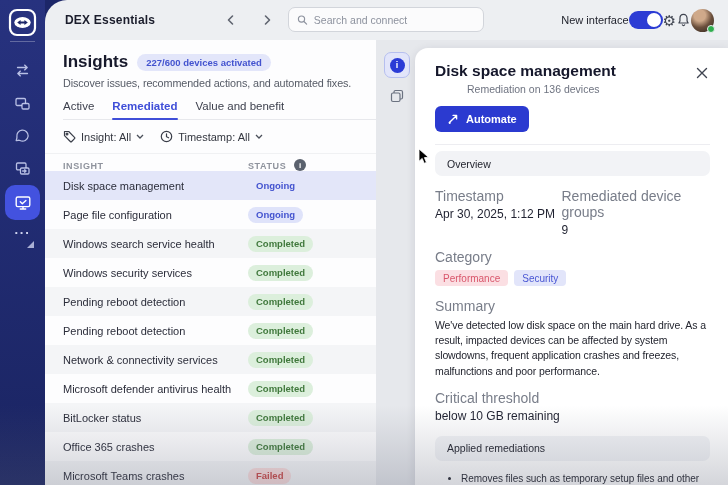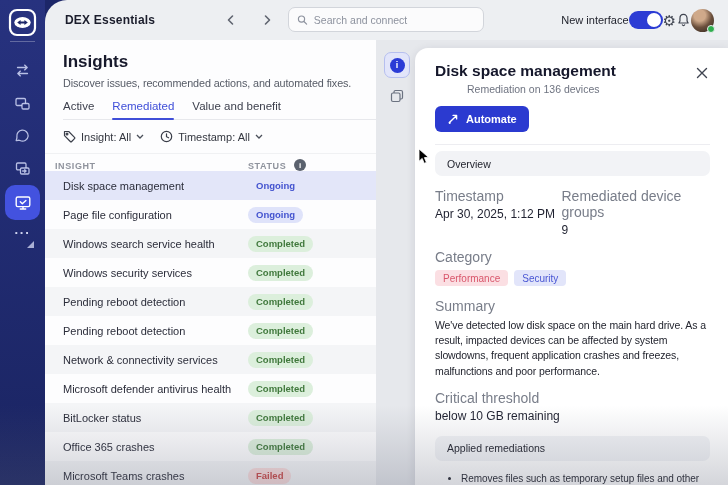--- a/index.html
+++ b/index.html
@@ -37,28 +37,28 @@
 
   
   .insights { position:absolute; left:0; top:40px; width:331px; bottom:0; background:#fdfdfe; }
   .ins-head { padding:12px 16px 0 18px; }
   .ins-title-row { display:flex; align-items:center; gap:9px; }
   .ins-title { font-size:17px; font-weight:600; color:#17192b; }
   .ins-badge { background:#e3e6fa; color:#4353cf; font-size:9.5px; font-weight:600; padding:3px 9px; border-radius:9px; white-space:nowrap; }
   .ins-sub { margin-top:5px; font-size:10.8px; color:#565b66; white-space:nowrap; letter-spacing:-.1px; }
   .tabs { display:flex; gap:18px; margin:11px 0 0 18px; padding-right:16px; border-bottom:1px solid #e7e8ec; }
   .tab { font-size:11.5px; color:#3c3f4c; padding-bottom:7px; cursor:pointer; position:relative; }
-  .tab.active { color:#3f4ed8; font-weight:400; }
+  .tab.active { color:#3f4ed8; font-weight:700; }
   .tab.active:after { content:""; position:absolute; left:0; right:0; bottom:-1px; height:2px; background:#3f4ed8; border-radius:2px; }
   .filters { display:flex; align-items:center; gap:16px; height:33px; padding-left:18px; }
   .filter { display:flex; align-items:center; gap:5px; cursor:pointer; }
   .filter-label { font-size:11px; color:#33363f; }
   .thead { position:relative; height:24px; border-top:1px solid #f0f1f3; }
   .th { position:absolute; top:7px; font-size:9px; font-weight:700; letter-spacing:.6px; color:#8f939d; }
-  .th-insight { left:10px; } .th-status { left:203px; }
+  .th-insight { left:18px; } .th-status { left:203px; }
   .th-info { position:absolute; left:249px; top:5px; width:12px; height:12px; background:#5a616d; border-radius:50%; color:#fff; font-size:8px; font-weight:700; display:flex; align-items:center; justify-content:center; cursor:pointer; }
   .rows { position:absolute; left:0; right:0; top:131px; bottom:0; overflow:hidden; }
   .row { position:relative; height:29px; display:flex; align-items:center; cursor:pointer; }
   .row.alt { background:#f4f5f7; }
   .row.sel { background:#e3e6f9; }
   .row-name { margin-left:18px; font-size:11px; color:#2b2d3a; }
   .pill { position:absolute; left:203px; top:50%; transform:translateY(-50%); font-size:9.5px; font-weight:600; padding:2.5px 8px; border-radius:9px; }
   .pill-ongoing { background:#dfe3fa; color:#4353cf; }
   .sel .pill-ongoing { background:transparent; }
   .pill-completed { background:#dcefdc; color:#41793d; }
@@ -185,20 +185,21 @@
       <div class="avatar">
           <div class="dot"></div>
         </div>
     </div>
   </header>
 
   <section class="insights">
     <div class="ins-head">
       <div class="ins-title-row">
         <h1 class="ins-title">Insights</h1>
+        <span class="ins-badge">227/600 devices activated</span>
       </div>
       <div class="ins-sub">Discover issues, recommended actions, and automated fixes.</div>
     </div>
     <div class="tabs">
       <span class="tab">Active</span>
       <span class="tab active">Remediated</span>
       <span class="tab">Value and benefit</span>
     </div>
     <div class="filters">
       <div class="filter">

